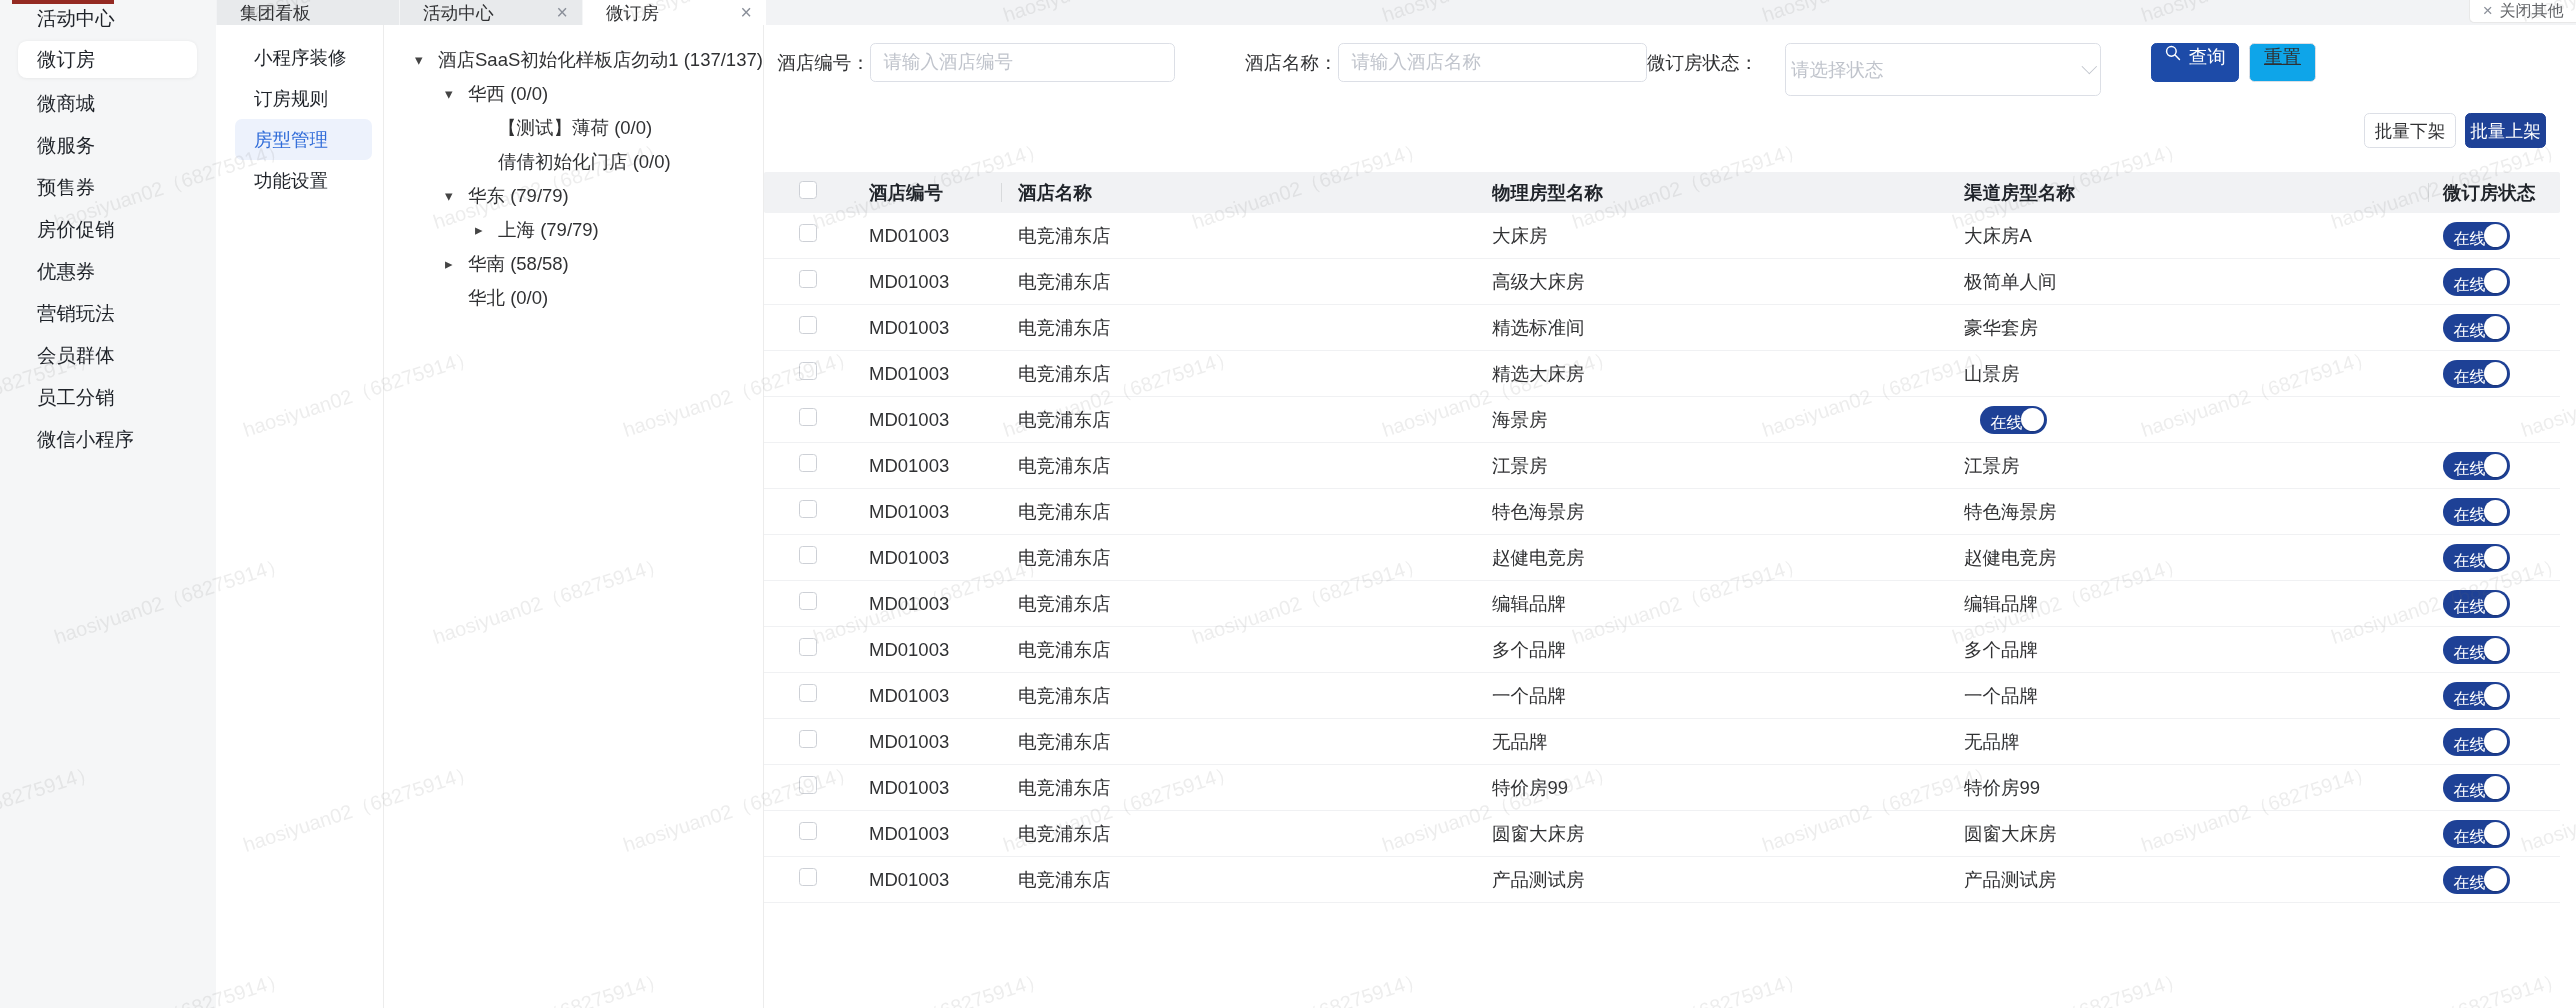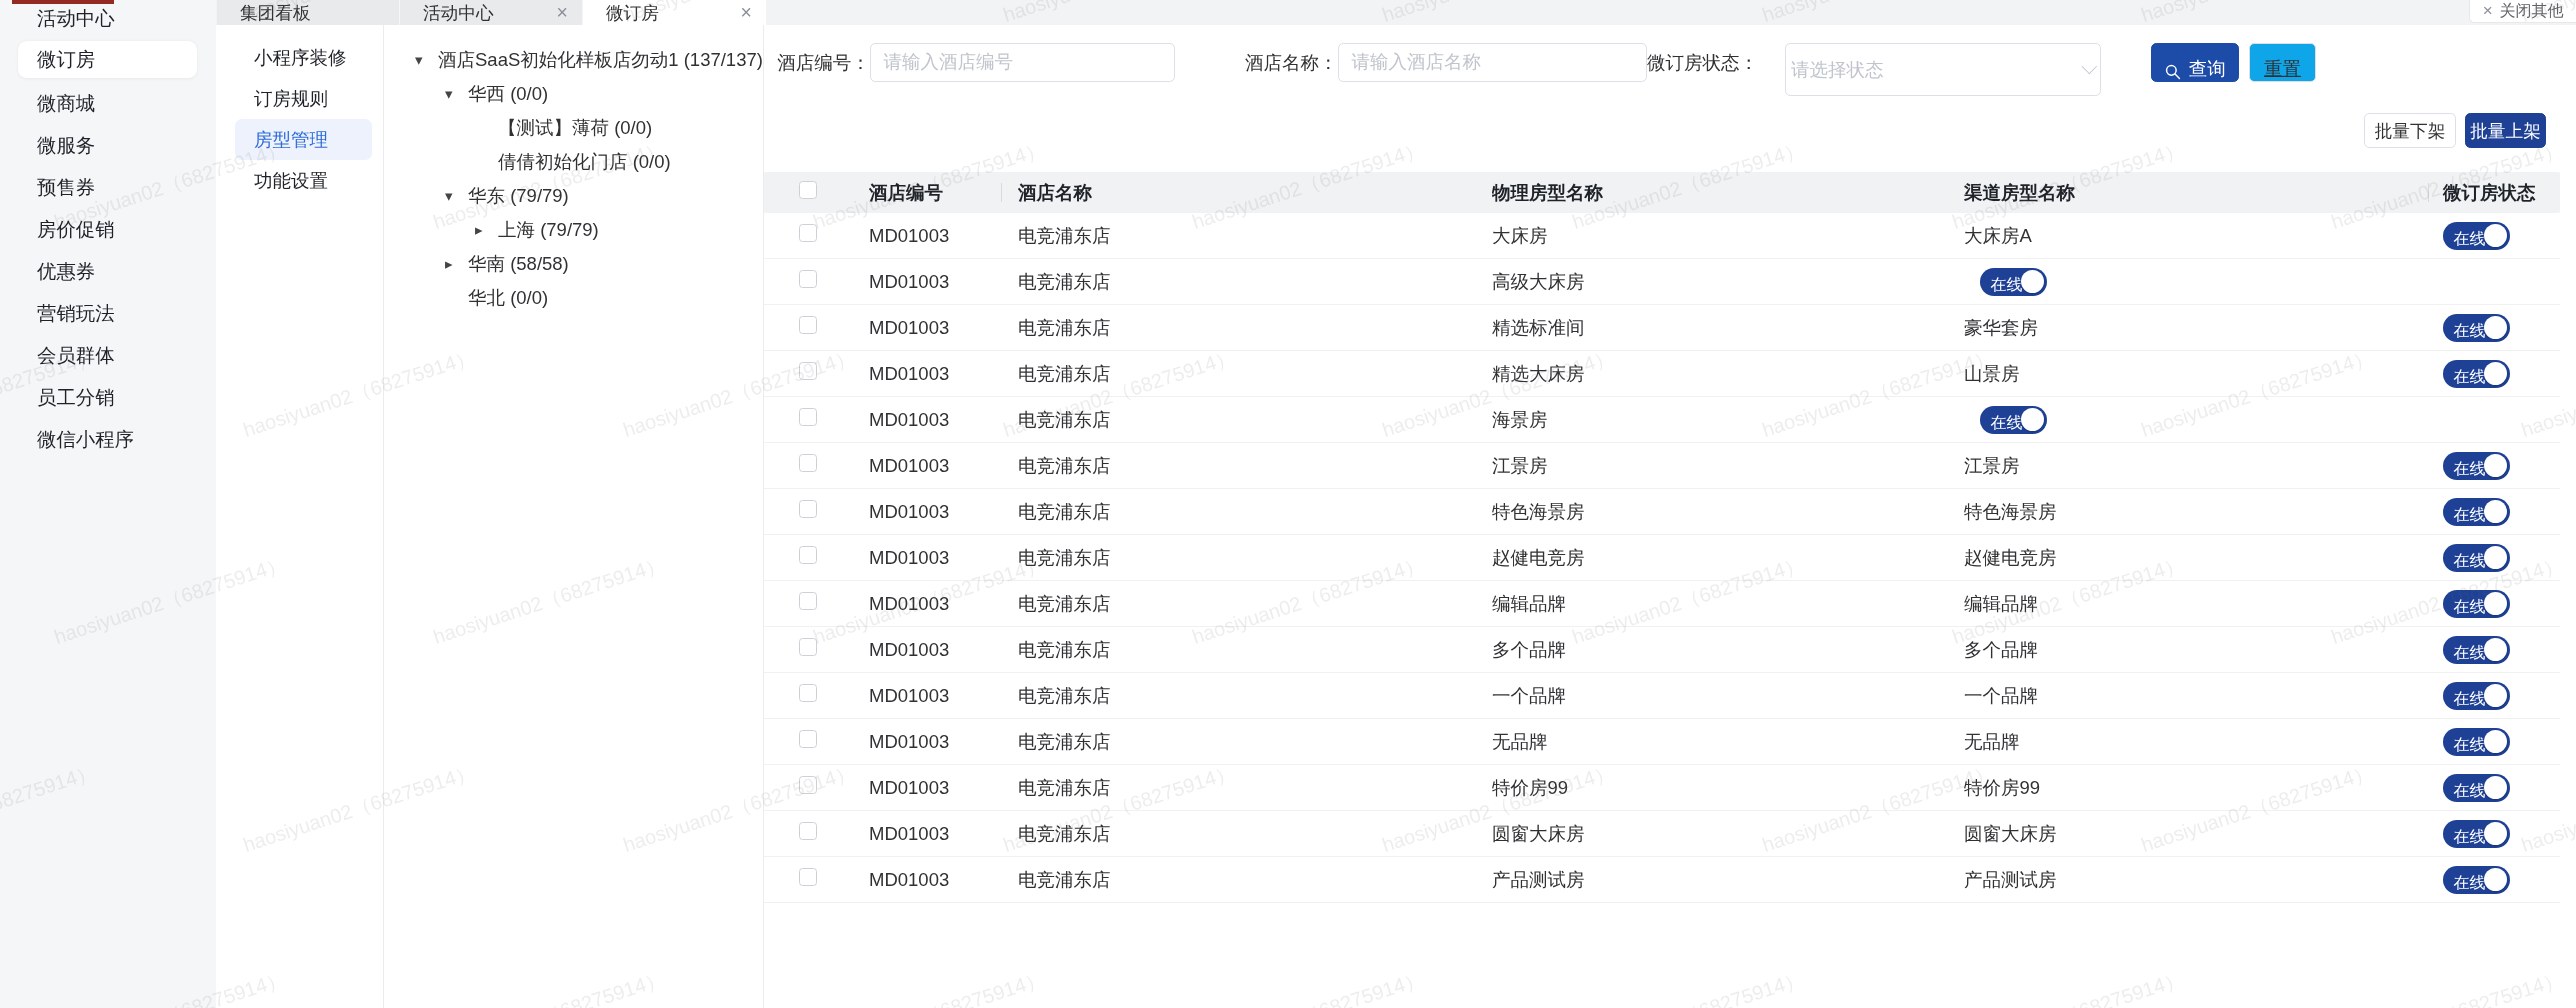--- a/index.html
+++ b/index.html
@@ -62,21 +62,21 @@
   .f-input { position:absolute; top:0.9px; height:39px; border:0.9px solid #dcdfe6; border-radius:5.3px;
              background:#fff; font-size:18.5px; color:#303133; padding:0 12.4px;
              font-family:"Liberation Sans",sans-serif; }
   .f-input::placeholder { color:#c0c4cc; }
   .f-select { position:absolute; top:0.9px; height:53px; border:0.9px solid #dcdfe6; border-radius:5.3px;
               background:#fff; display:flex; align-items:center; padding:0 5px; cursor:pointer; }
   .f-select .ph { font-size:18.5px; color:#c0c4cc; flex:1; }
   .chev { width:10.6px; height:10.6px; border-right:1.8px solid #c0c4cc; border-bottom:1.8px solid #c0c4cc;
           transform:rotate(45deg); margin-top:-5.3px; }
   .btn { position:absolute; top:0.9px; height:39px; border-radius:5.3px; border:0.9px solid transparent;
-         display:flex; align-items:flex-end; justify-content:center; gap:7px; font-size:18.5px;
+         display:flex; align-items:flex-start; justify-content:center; gap:7px; font-size:18.5px;
          cursor:pointer; font-family:"Liberation Sans",sans-serif; }
   .btn-primary { background:var(--blue,#1d4ba8); color:#fff; border-color:var(--blue,#1d4ba8); }
   .btn-plain { background:#0ea5e9; color:#303133; border-color:#dcdfe6;text-decoration:underline; }
 
   .batchbar { position:absolute; left:0; top:88px; height:35px; width:100%; }
   .batch-btn { position:absolute; top:0; height:35px; border-radius:5.3px; font-size:17.7px;
                display:flex; align-items:center; justify-content:center; cursor:pointer;
                font-family:"Liberation Sans",sans-serif; }
   .batch-off { left:1600px; width:92px; background:#fff; border:0.9px solid #dcdfe6; color:#303133; }
   .batch-on  { left:1701px; width:81px;  background:var(--navy,#1e4196); border:0.9px solid var(--navy,#1e4196); color:#fff; }
@@ -327,20 +327,21 @@
         <span class="toggle-knob"></span>
       </span>
     </div>
   </div>
 
   <div class="tbl-grid tbl-row">
     <div class="cell"><span class="cb"></span></div>
     <div class="cell">MD01003</div>
     <div class="cell">电竞浦东店</div>
     <div class="cell">高级大床房</div>
+    <div class="cell">极简单人间</div>
     <div class="cell cell-status">
       <span class="toggle">
         <span class="toggle-label">在线</span>
         <span class="toggle-knob"></span>
       </span>
     </div>
   </div>
 
   <div class="tbl-grid tbl-row">
     <div class="cell"><span class="cb"></span></div>

